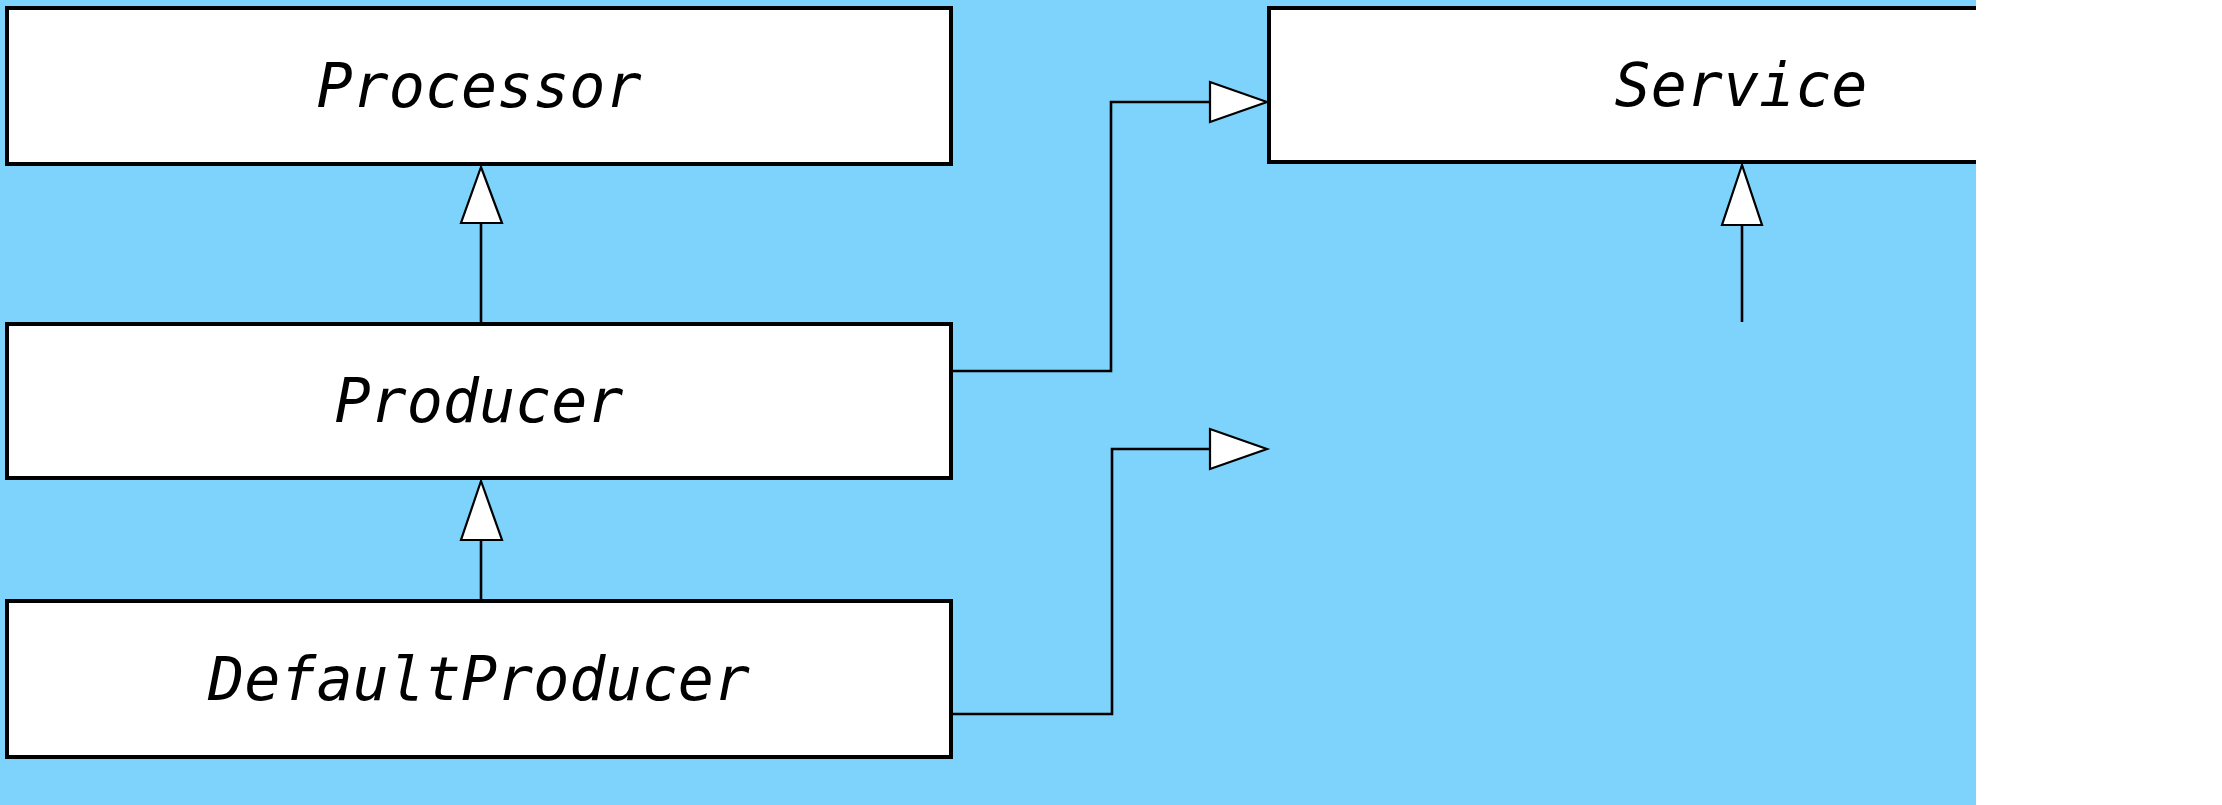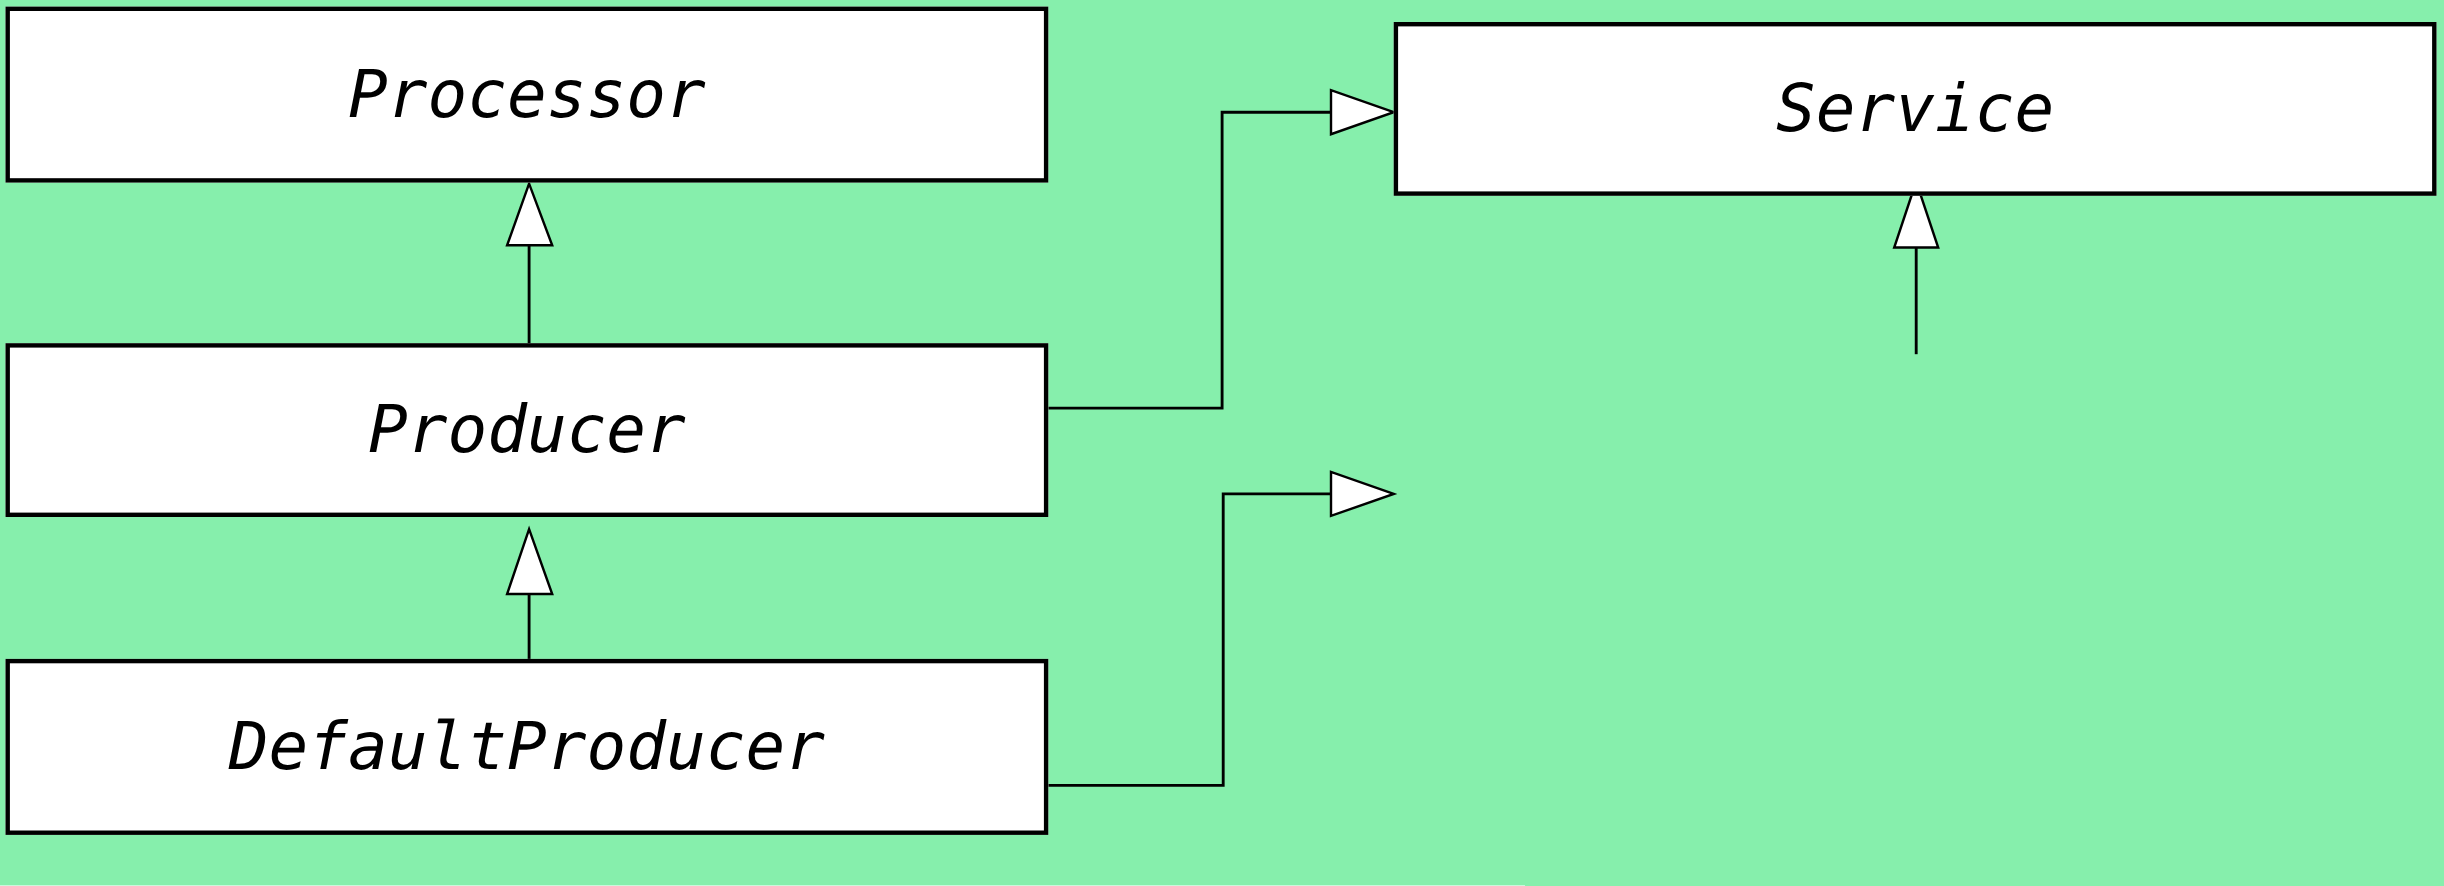--- a/index.html
+++ b/index.html
@@ -6,23 +6,23 @@
   html, body {
     margin: 0;
     padding: 0;
     background: #ffffff;
   }
   body {
     font-family: "DejaVu Sans Mono", monospace;
   }
   #diagram-root {
     position: relative;
-    width: 2222px;
+    width: 1976px;
     height: 805px;
-    background: #86efac;
+    background: #7dd3fc;
     overflow: hidden;
   }
   .uml-class-box {
     position: absolute;
     box-sizing: border-box;
     border: 4px solid #000000;
     background: #ffffff;
     display: flex;
     align-items: center;
     justify-content: center;
@@ -90,25 +90,25 @@
     <g>
       <polyline class="edge-line" points="953,714 1112,714 1112,449 1210,449"></polyline>
       <polygon class="edge-arrowhead" points="1267,449 1210,429 1210,469"></polygon>
     </g>
   </svg>
 
   <div class="uml-class-box" id="box-processor" style="left:5px; top:6px; width:948px; height:160px;">
     <span class="uml-class-name">Processor</span>
   </div>
 
-  <div class="uml-class-box" id="box-service" style="left:1267px; top:20px; width:948px; height:158px;">
+  <div class="uml-class-box" id="box-service" style="left:1267px; top:6px; width:948px; height:158px;">
     <span class="uml-class-name">Service</span>
   </div>
 
-  <div class="uml-class-box" id="box-producer" style="left:5px; top:312px; width:948px; height:158px;">
+  <div class="uml-class-box" id="box-producer" style="left:5px; top:322px; width:948px; height:158px;">
     <span class="uml-class-name">Producer</span>
   </div>
 
 
   <div class="uml-class-box" id="box-defaultproducer" style="left:5px; top:599px; width:948px; height:160px;">
     <span class="uml-class-name">DefaultProducer</span>
   </div>
 
 </div>
 

